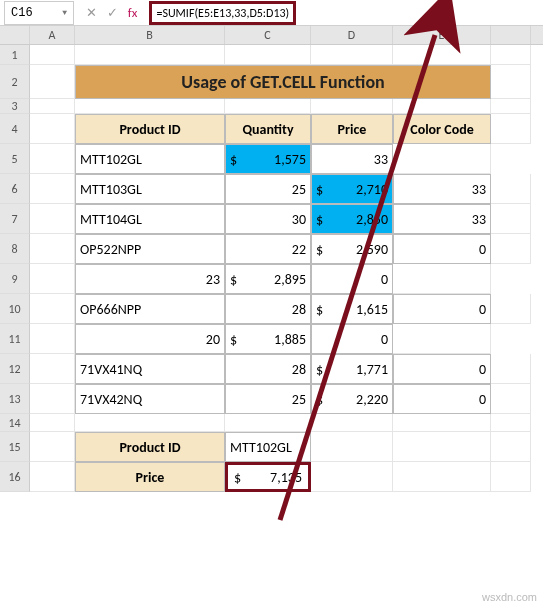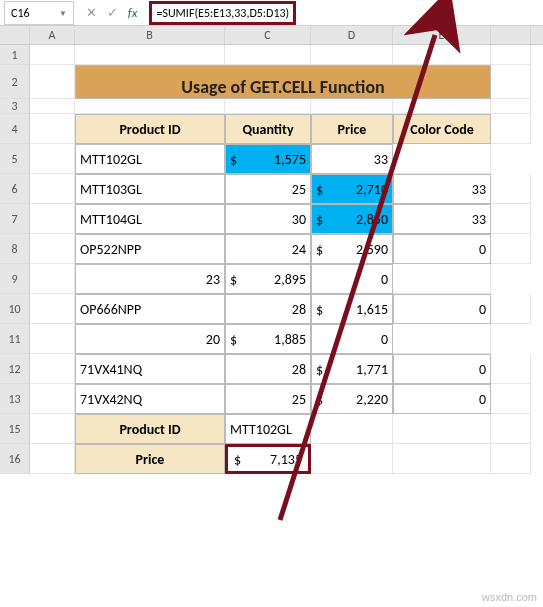--- a/index.html
+++ b/index.html
@@ -23,32 +23,33 @@
       width: 70px;
       height: 24px;
       border: 1px solid #ccc;
       margin: 0 4px;
       padding: 0 6px;
       display: flex;
       align-items: center;
       justify-content: space-between;
       font-size: 12px;
       background: #fff;
+      font-family: Liberation Mono, monospace;
     }
     .name-box .dd { color: #777; font-size: 8px; }
     .fb-icons {
       display: flex;
       align-items: center;
       gap: 10px;
       padding: 0 8px;
       color: #999;
       font-size: 13px;
     }
     .fb-icons span { display:inline-block; }
-    .fx { font-style: italic; color: #15803d; }
+    .fx { color: #be185d; }
     .formula-input {
       flex: 1;
       height: 24px;
       border: none;
       padding: 0 4px;
       font-size: 12px;
       display: flex;
       align-items: center;
     }
     .formula-highlight {
@@ -104,21 +105,21 @@
     .row.data .cell, .row.data .rh { min-height: 30px; }
     .row.gap .cell, .row.gap .rh { min-height: 12px; }
     .row.gap2 .cell, .row.gap2 .rh { min-height: 18px; }
     .title-band {
       grid-column: 3 / 7;
       background: #d9a256;
       color: #222;
       font-size: 18px;
       font-weight: bold;
       display: flex;
-      align-items: flex-end;
+      align-items: center;
       justify-content: center;
       border: 1px solid #bbb;
     }
     .thead {
       background: #f6e6c4;
       font-weight: bold;
       justify-content: center;
       border: 1px solid #bbb;
       font-size: 14px;
     }
@@ -272,21 +273,21 @@
             <span>$</span>
             <span>2,850</span>
           </div>
           <div class="cell bcell num">33</div>
           <div class="cell"></div>
         </div>
         <div class="row data">
           <div class="rh">8</div>
           <div class="cell"></div>
           <div class="cell bcell">OP522NPP</div>
-          <div class="cell bcell num">24</div>
+          <div class="cell bcell num">22</div>
           <div class="cell bcell money">
             <span>$</span>
             <span>2,590</span>
           </div>
           <div class="cell bcell num">0</div>
           <div class="cell"></div>
         </div>
         <div class="row data">
           <div class="rh">9</div>
           <div class="cell"></div>
@@ -340,20 +341,29 @@
           <div class="cell bcell num">25</div>
           <div class="cell bcell money">
             <span>$</span>
             <span>2,220</span>
           </div>
           <div class="cell bcell num">0</div>
           <div class="cell"></div>
         </div>
       </div>
 
+    <div class="row gap2">
+      <div class="rh">14</div>
+      <div class="cell"></div>
+      <div class="cell"></div>
+      <div class="cell"></div>
+      <div class="cell"></div>
+      <div class="cell"></div>
+      <div class="cell"></div>
+    </div>
 
     <div class="row data">
       <div class="rh">15</div>
       <div class="cell"></div>
       <div class="cell sum-hdr">
           <span>Product ID</span>
         </div>
       <div class="cell bcell">
           <span>MTT102GL</span>
         </div>

